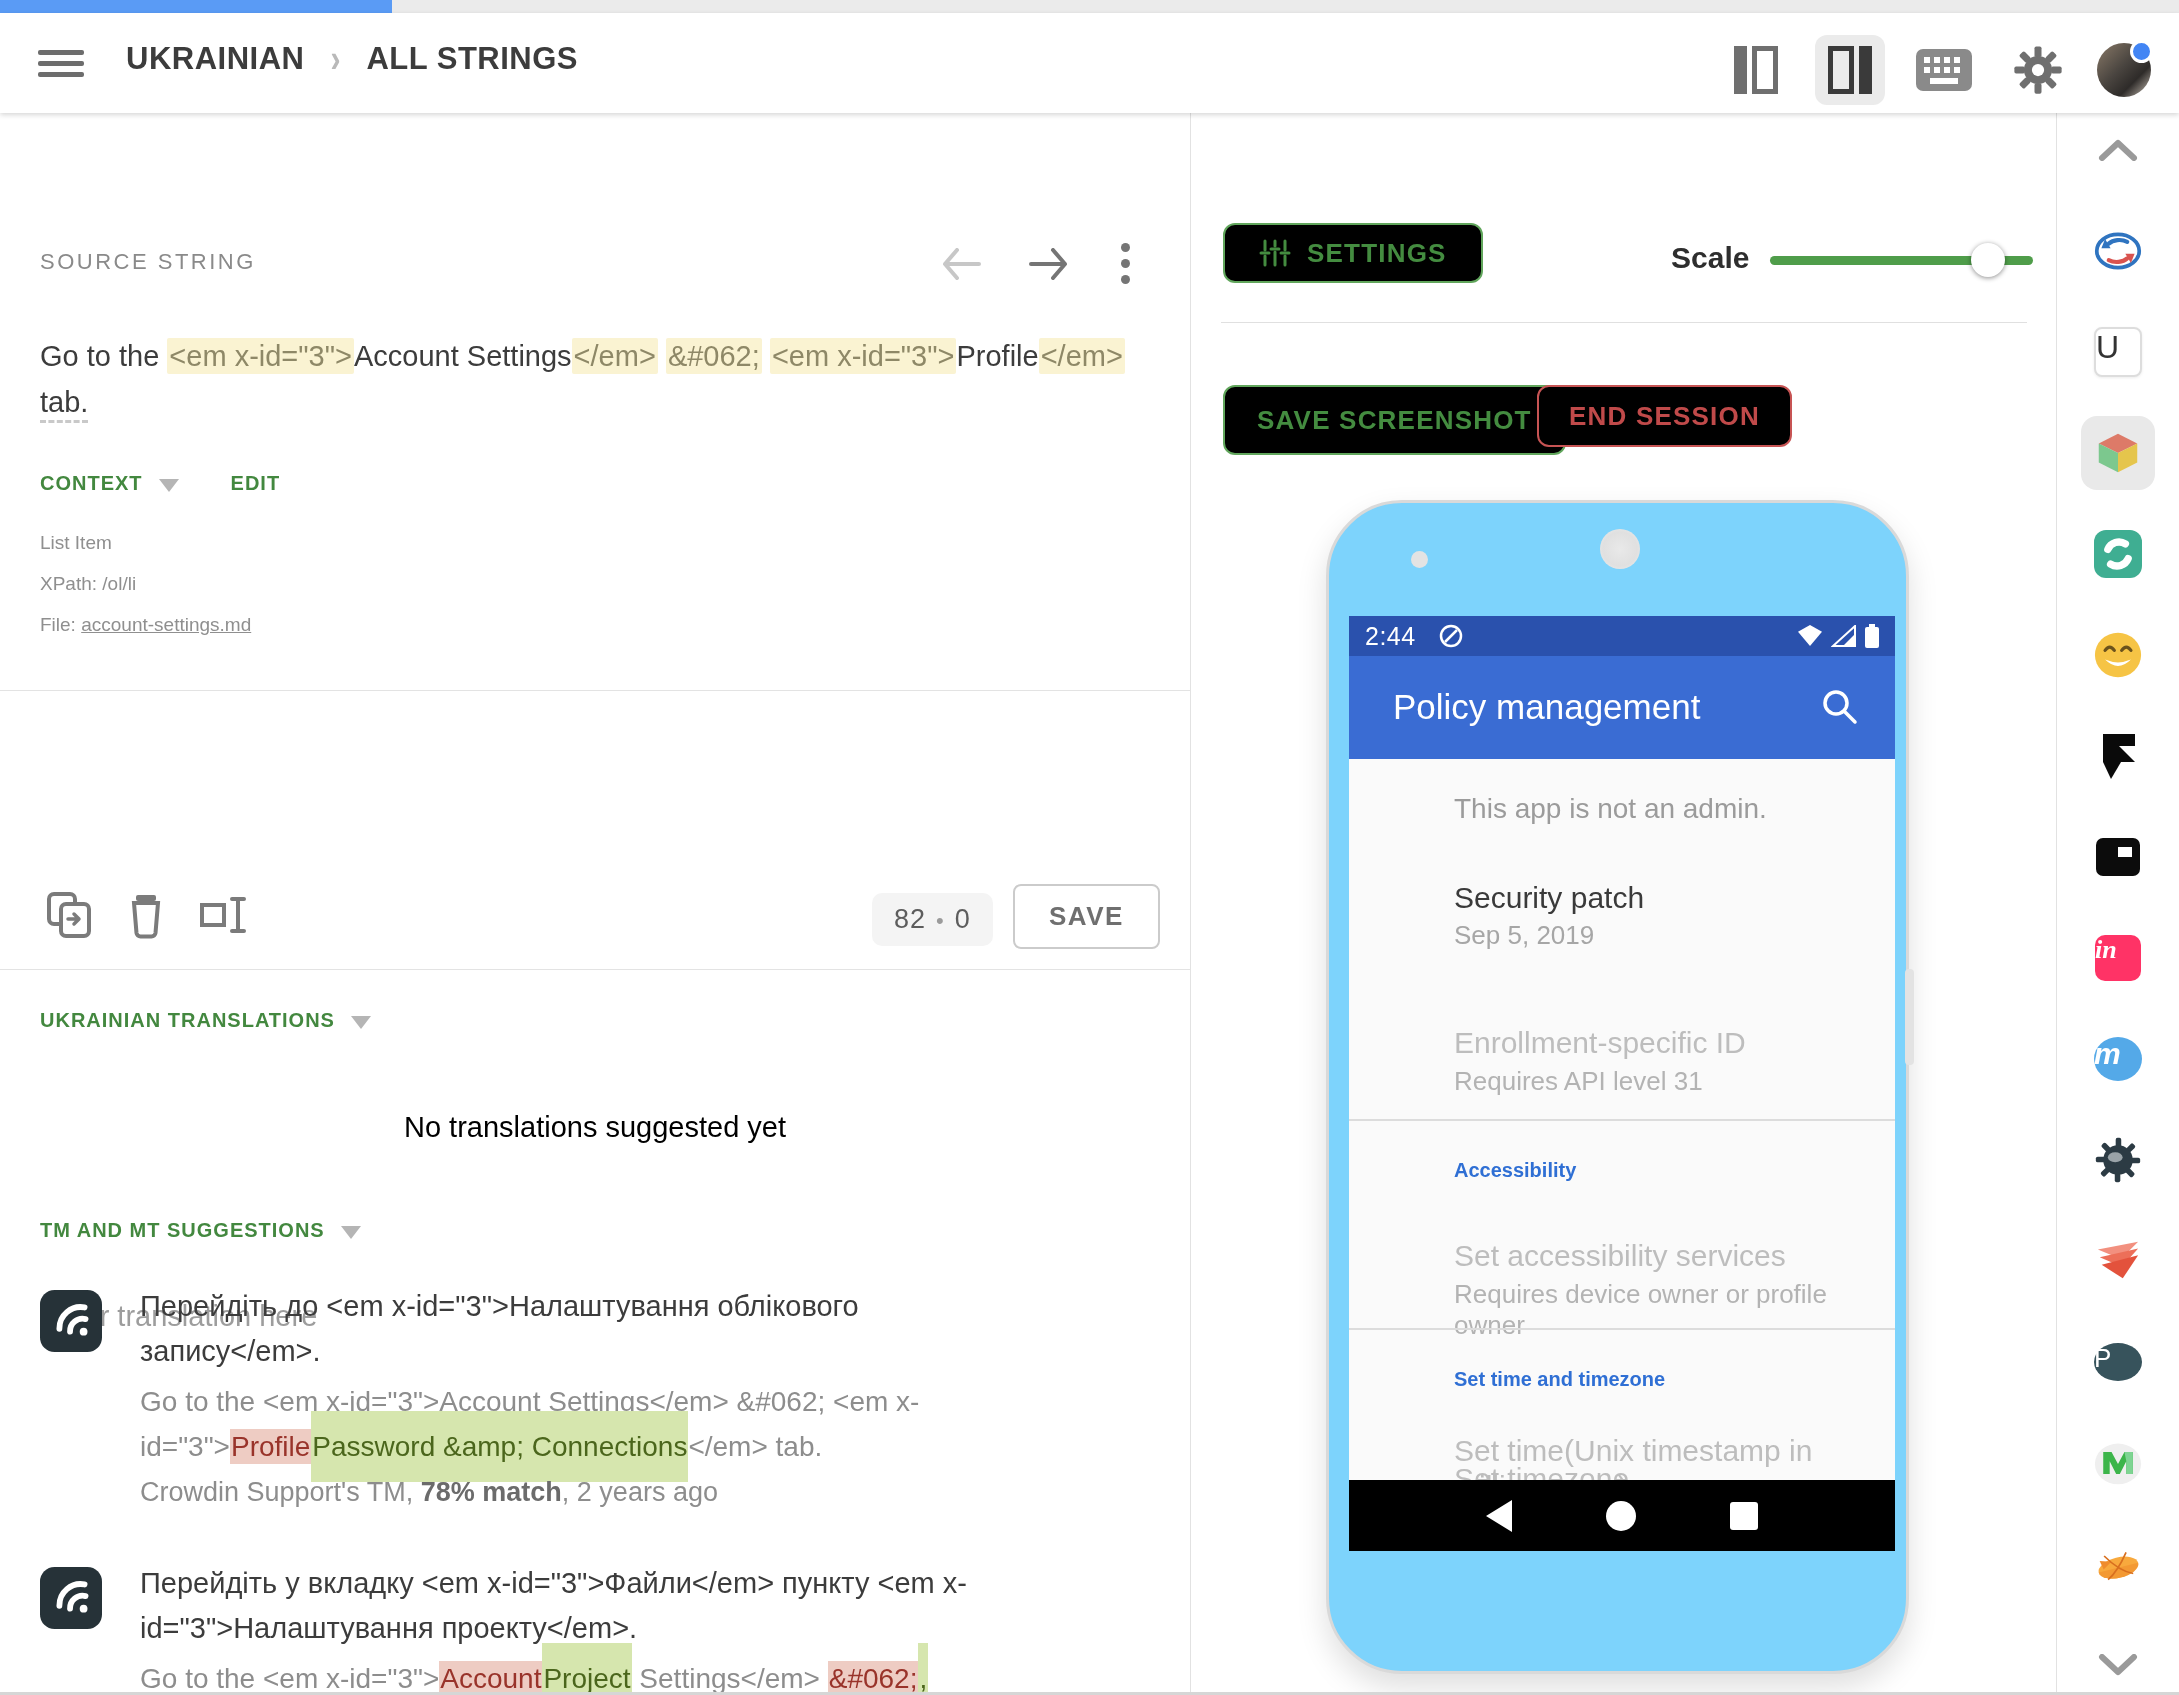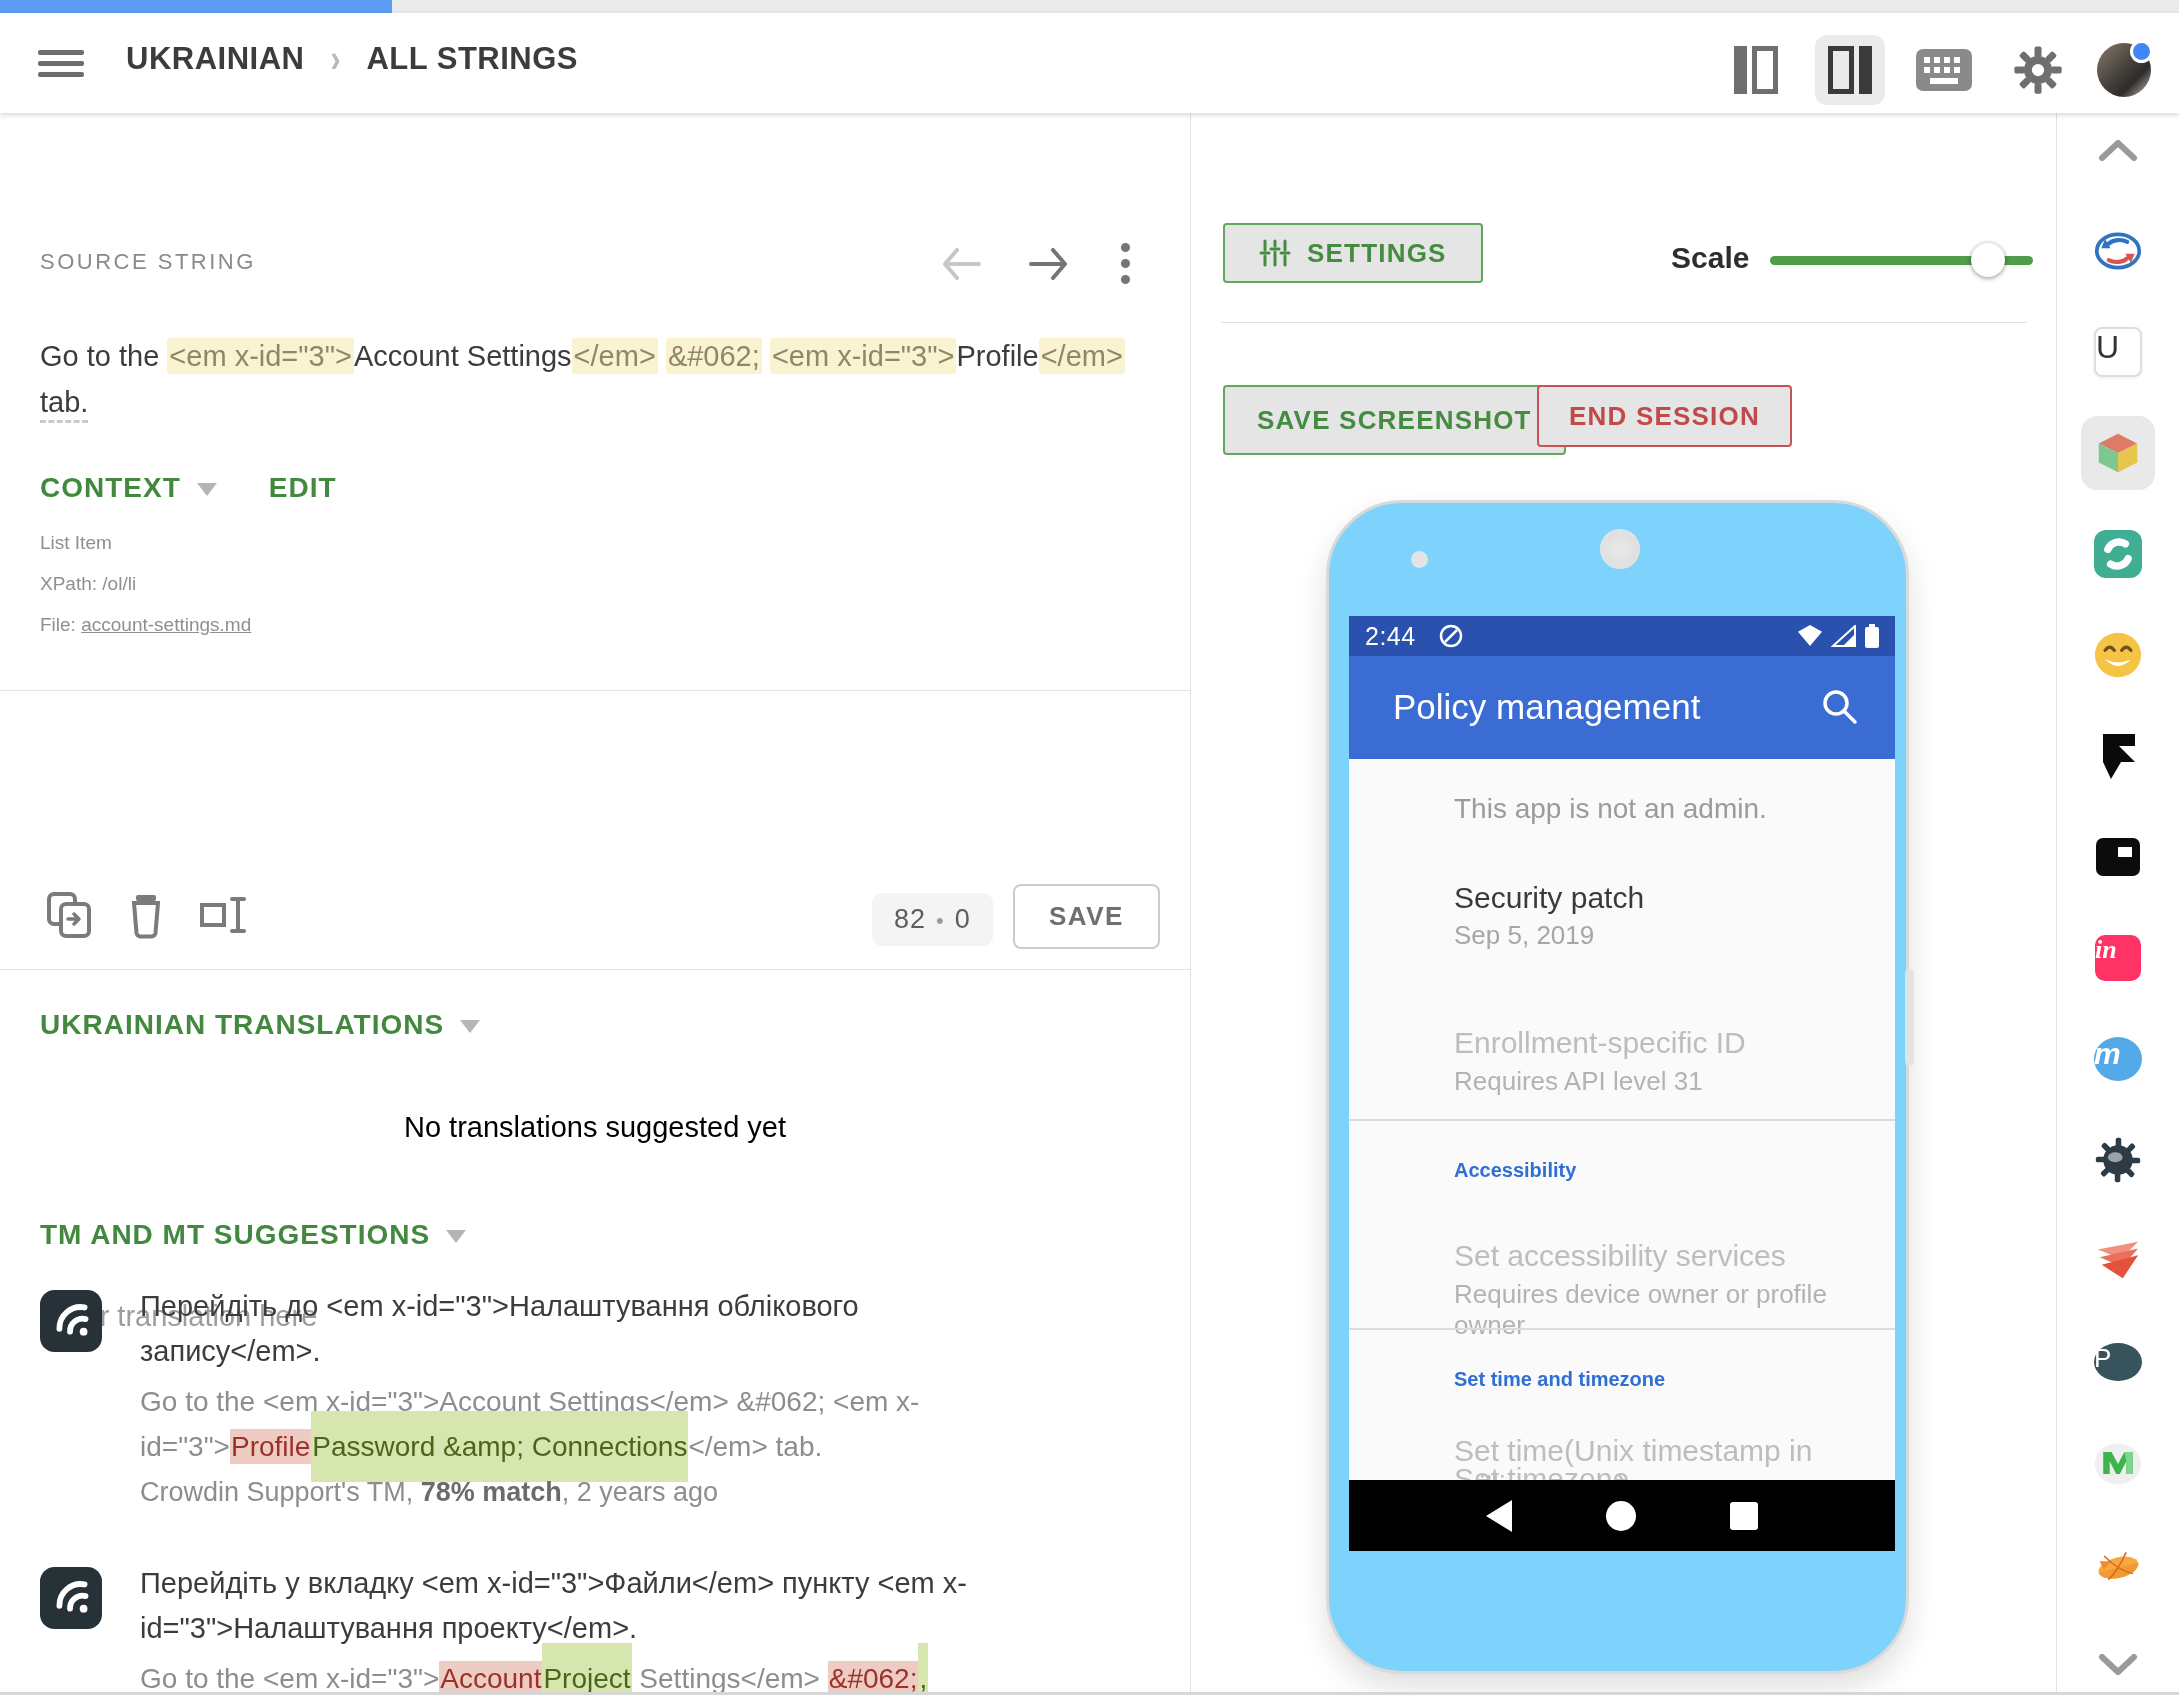--- a/index.html
+++ b/index.html
@@ -47,21 +47,21 @@
   .kebab{display:flex;flex-direction:column;gap:7px;cursor:pointer;padding:4px;}
   .kebab i{width:9px;height:9px;border-radius:50%;background:#757575;}
   .src-text{position:absolute;left:40px;top:221px;width:1114px;font-size:29px;line-height:46px;color:#3c3c3c;}
   .seg-plain{color:#3c3c3c;}
   .seg-tag{background:#faf3d2;color:#8e8867;padding:2px 2px;border-radius:2px;}
   .seg-dotted{color:#3c3c3c;border-bottom:3px dashed #c9c9c9;padding-bottom:2px;}
   .seg-gray{color:#8d8d8d;}
   .seg-del{background:#eeccc3;color:#99332a;padding:2px 1px;}
   .seg-ins{background:#d6e6ae;color:#4b661c;padding:20px 1px;}
   .ctx-row{position:absolute;left:40px;top:360px;display:flex;align-items:center;gap:16px;}
-  .green-h{font-size:28px;font-weight:700;color:#43883f;letter-spacing:1px;cursor:pointer;}
+  .green-h{font-size:20px;font-weight:700;color:#43883f;letter-spacing:1px;cursor:pointer;}
   .tri{width:0;height:0;border-left:10px solid transparent;border-right:10px solid transparent;
     border-top:13px solid #b5b5b5;margin-top:3px;cursor:pointer;}
   .ctx-edit{margin-left:36px;}
   .ctx-lines{position:absolute;left:40px;top:410px;font-size:19px;color:#8f8f8f;line-height:41px;}
   .ctx-lines a{color:#8f8f8f;text-decoration:underline;cursor:pointer;}
   .div1{position:absolute;left:0;top:578px;width:100%;border-top:1px solid #e3e3e3;}
   .placeholder{position:absolute;left:40px;top:609px;font-size:29px;color:#9d9d9d;cursor:text;}
   .trans-area{position:absolute;left:0;top:579px;width:100%;height:278px;cursor:text;}
   .tools-row{position:absolute;left:46px;top:779px;display:flex;align-items:center;gap:34px;}
   .tools-row svg{display:block;cursor:pointer;}
@@ -79,22 +79,22 @@
   .sg1{top:1172px;}
   .sg2{top:1449px;}
   .sg-ico{flex:0 0 62px;width:62px;height:62px;margin-top:6px;}
   .sg-body{margin-left:38px;width:836px;}
   .sg-target{font-size:29px;line-height:45px;color:#3c3c3c;}
   .sg-source{font-size:28px;line-height:45px;color:#8d8d8d;margin-top:5px;}
   .sg-meta{font-size:27px;color:#8d8d8d;margin-top:8px;}
   .sg-meta b{color:#6b6b6b;}
   
   .app-label{position:absolute;left:38px;top:136px;}
-  .btn{display:inline-flex;align-items:center;justify-content:center;gap:16px;background:#e5e5e5;
-    border-radius:4px;font-size:26px;font-weight:700;letter-spacing:1.2px;cursor:pointer;
+  .btn{display:inline-flex;align-items:center;justify-content:center;gap:16px;background:#000000;
+    border-radius:12px;font-size:26px;font-weight:700;letter-spacing:1.2px;cursor:pointer;
     font-family:inherit;box-sizing:border-box;}
   .btn-green{border:2px solid #61a65c;color:#448c40;}
   .btn-red{border:2px solid #c75454;color:#c04a4a;}
   .settings-btn{position:absolute;left:32px;top:111px;height:60px;padding:0 34px;}
   .scale-label{position:absolute;left:480px;top:129px;font-size:30px;font-weight:700;color:#2e2e2e;}
   .slider{position:absolute;left:579px;top:130px;width:263px;height:36px;cursor:pointer;}
   .slider .track{position:absolute;left:0;top:14px;width:100%;height:9px;border-radius:5px;background:#4f9d4a;}
   .slider .thumb{position:absolute;top:1px;width:34px;height:34px;border-radius:50%;background:#fff;
     box-shadow:0 1px 5px rgba(0,0,0,.45);cursor:grab;}
   .rdiv{position:absolute;left:30px;top:210px;width:806px;border-top:1px solid #e0e0e0;}

